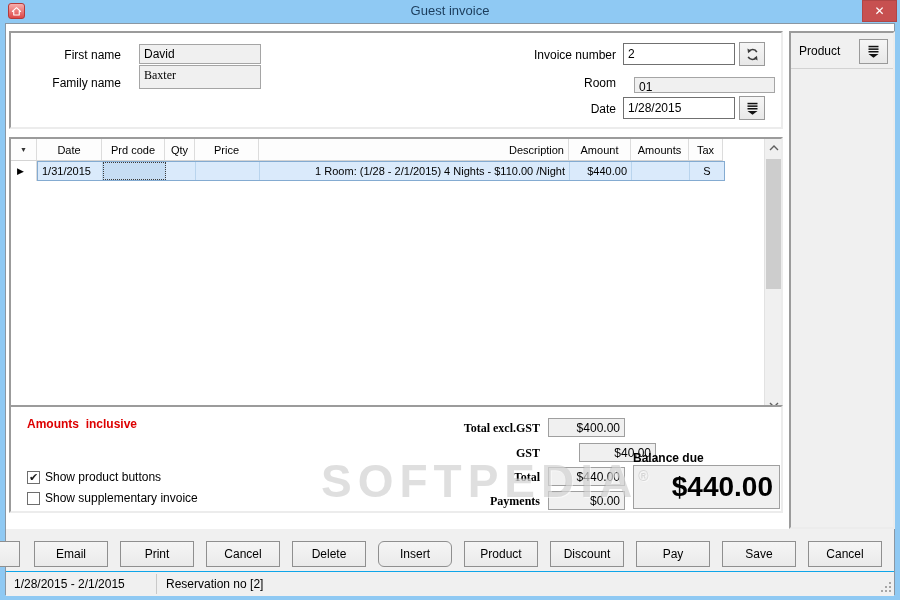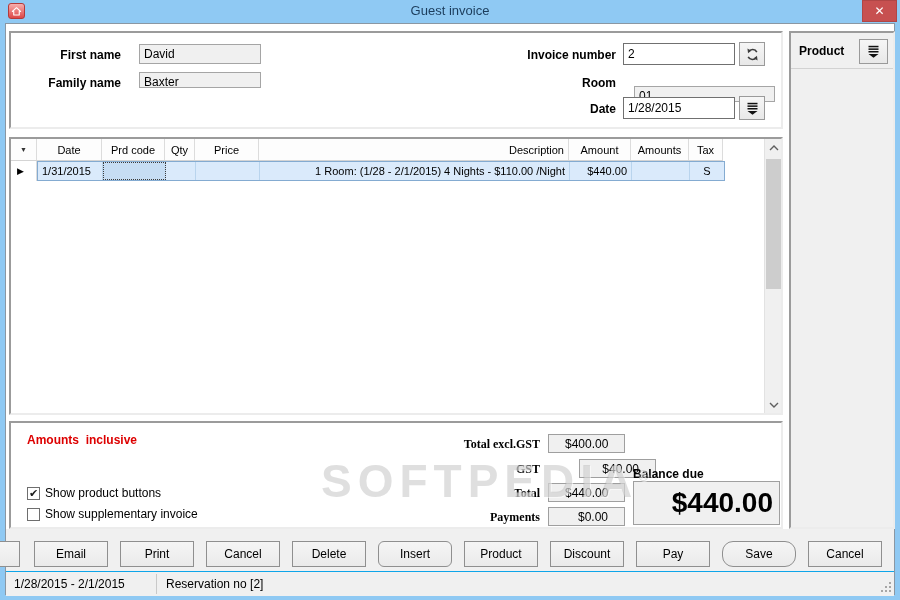--- a/index.html
+++ b/index.html
@@ -20,21 +20,21 @@
     justify-content:center; cursor:pointer; }
 
   
   .client { position:absolute; left:5px; top:23px; width:890px; height:572px; background:#fff;
     border:1px solid #8a97a3; }
 
   .panel-sunken { position:absolute; background:#fff;
     border-top:2px solid #9b9b9b; border-left:2px solid #9b9b9b;
     border-right:2px solid #ececec; border-bottom:2px solid #ececec; }
 
-  .lbl { font-weight:bold; font-size:12px; color:#000; position:absolute; }
+  .lbl { font-weight:normal; font-size:12px; color:#000; position:absolute; }
   .lbl.r { text-align:right; }
 
   .field-ro { position:absolute; background:#f0f0f0; border:1px solid #a5a5a5;
     font-size:12px; padding:2px 4px; color:#000; overflow:hidden; white-space:nowrap;margin-left:11px; }
   .tbox { position:absolute; background:#fff; border:1px solid #707070;
     font-size:12px; padding:2px 4px; font-family:"Liberation Sans",sans-serif; color:#000; }
   .sq-btn { position:absolute; background:linear-gradient(#f6f6f6,#e8e8e8); border:1px solid #9a9a9a;
     display:flex; align-items:center; justify-content:center; cursor:pointer; }
 
   
@@ -60,30 +60,30 @@
     padding:0 4px; overflow:hidden; white-space:nowrap; }
   .gr-cell.focus { background:#c6ddf4; border:1px dotted #3c3c3c; }
   .vscroll { position:absolute; right:0; top:0; bottom:0; width:17px; background:#f0f0f0;
     border-left:1px solid #e2e2e2; }
   .vs-arrow { position:absolute; left:0; width:17px; height:17px; display:flex; align-items:center;
     justify-content:center; cursor:pointer; }
   .vs-thumb { position:absolute; left:1px; width:15px; top:20px; height:130px; background:#cdcdcd;
     cursor:pointer; }
 
   
-  .summary-panel { left:3px; top:397px; width:774px; height:108px; }
+  .summary-panel { left:3px; top:381px; width:774px; height:108px; }
   .note-red { position:absolute; left:16px; top:10px; color:#dd0000; font-weight:bold;
     font-size:12px; white-space:pre; }
   .chk-row { position:absolute; left:16px; display:flex; align-items:center; cursor:pointer; }
   .chk-box { width:13px; height:13px; background:#fff; border:1px solid #6e6e6e; margin-right:5px;
     font-size:11px; line-height:11px; text-align:center; color:#1a1a1a; }
   .chk-lbl { font-size:12px; }
   .tot-lbl { position:absolute; left:340px; width:189px; text-align:right; font-weight:bold; font-size:12px;font-family:Liberation Serif, serif; }
   .tot-val { position:absolute; left:537px; width:77px; height:19px; background:#f0f0f0;
-    border:1px solid #9f9f9f; font-size:12px; text-align:right; padding:2px 16px; }
+    border:1px solid #9f9f9f; font-size:12px; text-align:right; padding:2px 4px; }
   .bal-lbl { position:absolute; left:622px; top:44px; font-weight:bold; font-size:12px; }
   .bal-box { position:absolute; left:622px; top:58px; width:147px; height:44px; background:#f0f0f0;
     border:1px solid #9f9f9f; display:flex; align-items:center; justify-content:flex-end;
     font-size:28px; font-weight:bold; padding-right:6px; }
 
   
   .bottom-strip { position:absolute; left:0; right:0; top:505px; bottom:0; background:#f0f0f0; }
   .btn { position:absolute; top:517px; width:74px; height:26px; background:linear-gradient(#f5f5f5,#eaeaea);
     border:1px solid #8f8f8f; font-size:12px; font-family:"Liberation Sans",sans-serif;
     cursor:pointer; color:#000; text-align:center; overflow:hidden; white-space:nowrap; }
@@ -117,35 +117,35 @@
     </div>
   </div>
 
   <div class="client">
 
     <div class="panel-sunken top-panel">
       <div class="lbl r" style="left:8px; top:15px; width:102px;">First name</div>
       <div class="field-ro" style="left:117px; top:11px; width:122px; height:20px;">David</div>
 
       <div class="lbl r" style="left:8px; top:43px; width:102px;">Family name</div>
-      <div class="field-ro" style="left:117px; top:39px; width:122px; height:16px;">Baxter</div>
+      <div class="field-ro" style="left:117px; top:32px; width:122px; height:24px;font-family:Liberation Serif, serif;">Baxter</div>
 
       <div class="lbl r" style="left:420px; top:15px; width:185px;">Invoice number</div>
       <input class="tbox" style="left: 612px; top: 10px; width: 112px; height: 22px;" value="2">
       <div class="sq-btn" style="left:728px; top:9px; width:26px; height:24px;">
         <svg width="15" height="15" viewBox="0 0 16 16">
           <path d="M12.6 5.4 A5 5 0 0 0 3.9 4.9" fill="none" stroke="#3d3d3d" stroke-width="1.7"></path>
           <polygon points="2.6,1.6 3.2,6.6 6.6,4.1" fill="#3d3d3d"></polygon>
           <path d="M3.4 10.6 A5 5 0 0 0 12.1 11.1" fill="none" stroke="#3d3d3d" stroke-width="1.7"></path>
           <polygon points="13.4,14.4 12.8,9.4 9.4,11.9" fill="#3d3d3d"></polygon>
         </svg>
       </div>
 
       <div class="lbl r" style="left:420px; top:43px; width:185px;">Room</div>
-      <div class="field-ro" style="left:612px; top:53px; width:141px; height:16px;">01</div>
+      <div class="field-ro" style="left:612px; top:44px; width:141px; height:16px;">01</div>
 
       <div class="lbl r" style="left:420px; top:69px; width:185px;">Date</div>
       <input class="tbox" style="left: 612px; top: 64px; width: 112px; height: 22px;" value="1/28/2015">
       <div class="sq-btn" style="left:728px; top:63px; width:26px; height:24px;">
         <svg width="13" height="13" viewBox="0 0 13 13">
           <rect x="1.5" y="0.8" width="10" height="1.5" fill="#111"></rect>
           <rect x="1.5" y="3.4" width="10" height="1.5" fill="#111"></rect>
           <rect x="1.5" y="6" width="10" height="1.5" fill="#111"></rect>
           <polygon points="1.5,9 11.5,9 6.5,12.8" fill="#111"></polygon>
         </svg>
@@ -246,21 +246,21 @@
 
     <button class="btn" style="left:-60px;">a</button>
     <button class="btn" style="left:28px;">Email</button>
     <button class="btn" style="left:114px;">Print</button>
     <button class="btn" style="left:200px;">Cancel</button>
     <button class="btn" style="left:286px;">Delete</button>
     <button class="btn" style="left:372px;border-radius:6px;">Insert</button>
     <button class="btn" style="left:458px;">Product</button>
     <button class="btn" style="left:544px;">Discount</button>
     <button class="btn" style="left:630px;">Pay</button>
-    <button class="btn" style="left:716px;border-radius:11px;">Save</button>
+    <button class="btn" style="left:716px;">Save</button>
     <button class="btn" style="left:802px;">Cancel</button>
 
     <div class="statusbar">
       <div class="sb-text" style="left:8px;">1/28/2015 - 2/1/2015</div>
       <div class="sb-sep"></div>
       <div class="sb-text" style="left:160px;">Reservation no [2]</div>
       <div class="grip">
         <svg width="13" height="13" viewBox="0 0 13 13">
           <g fill="#a6a6a6">
             <rect x="10" y="2" width="2" height="2"></rect>

